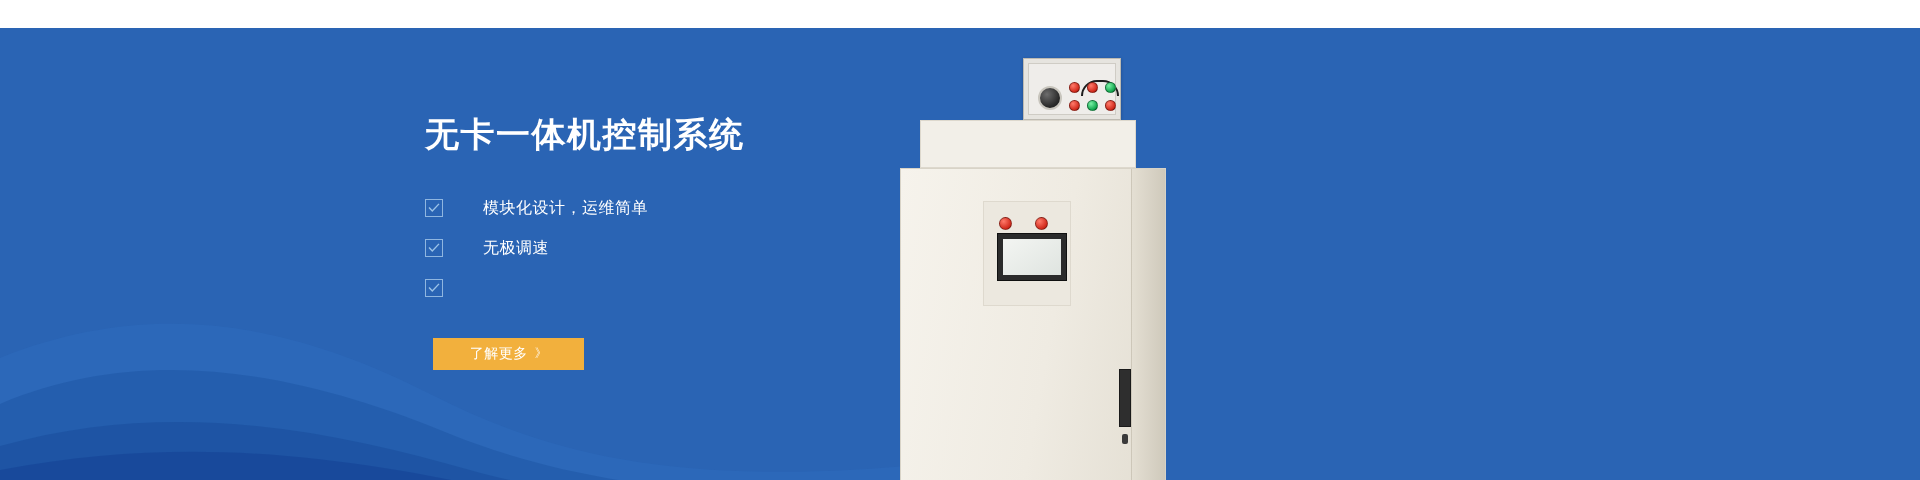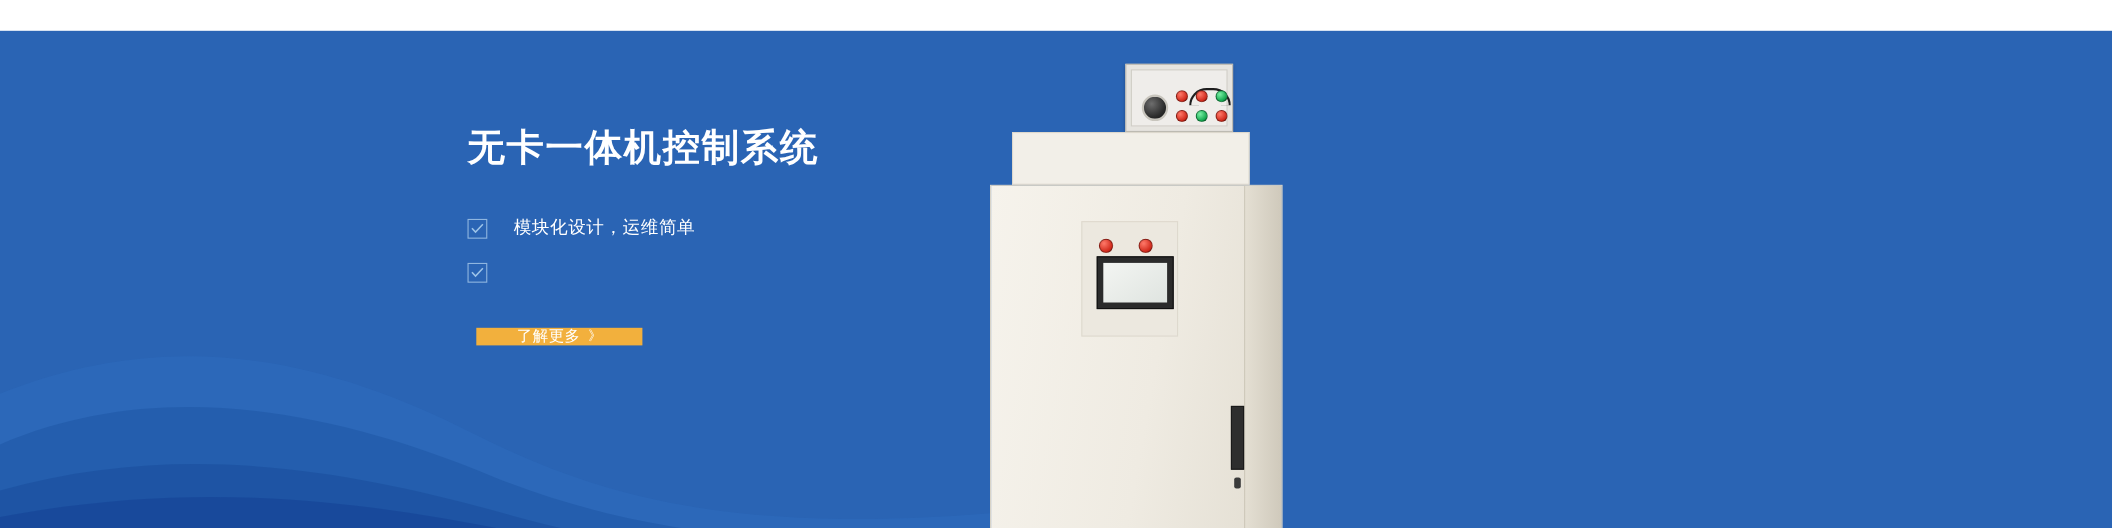--- a/index.html
+++ b/index.html
@@ -53,20 +53,21 @@
     list-style: none;
     margin: 0;
     padding: 0;
   }
 
   .feature-item {
     display: flex;
     align-items: center;
     margin-bottom: 18px;
     height: 22px;
+    gap: 16px;
   }
 
   .check-box {
     width: 18px;
     height: 18px;
     flex: 0 0 18px;
     border: 1px solid #8fb6e0;
     box-sizing: border-box;
     margin-right: 24px;
     display: flex;
@@ -84,21 +85,21 @@
   }
 
   .cta-button {
     display: inline-flex;
     align-items: center;
     justify-content: center;
     margin-top: 21px;
     margin-left: 8px;
     padding: 0 18px;
     min-width: 115px;
-    height: 16px;
+    height: 32px;
     background: #f2b03d;
     color: #ffffff;
     font-size: 14px;
     letter-spacing: 0.5px;
     border: none;
     cursor: pointer;
     text-decoration: none;
     white-space: nowrap;
   }
   .cta-label { }
@@ -265,20 +266,28 @@
 
       <li class="feature-item">
         <span class="check-box">
           <svg width="12" height="12" viewBox="0 0 12 12" aria-hidden="true">
             <polyline points="1.5,6 4.3,9 10.5,2.4" fill="none" stroke="#9cc3e8" stroke-width="1.4" stroke-linecap="square"></polyline>
           </svg>
         </span>
         <span class="feature-text">模块化设计，运维简单</span>
       </li>
 
+      <li class="feature-item">
+        <span class="check-box">
+          <svg width="12" height="12" viewBox="0 0 12 12" aria-hidden="true">
+            <polyline points="1.5,6 4.3,9 10.5,2.4" fill="none" stroke="#9cc3e8" stroke-width="1.4" stroke-linecap="square"></polyline>
+          </svg>
+        </span>
+        <span class="feature-text">无极调速</span>
+      </li>
 
       <li class="feature-item">
         <span class="check-box">
           <svg width="12" height="12" viewBox="0 0 12 12" aria-hidden="true">
             <polyline points="1.5,6 4.3,9 10.5,2.4" fill="none" stroke="#9cc3e8" stroke-width="1.4" stroke-linecap="square"></polyline>
           </svg>
         </span>
       </li>
 
     </ul>

